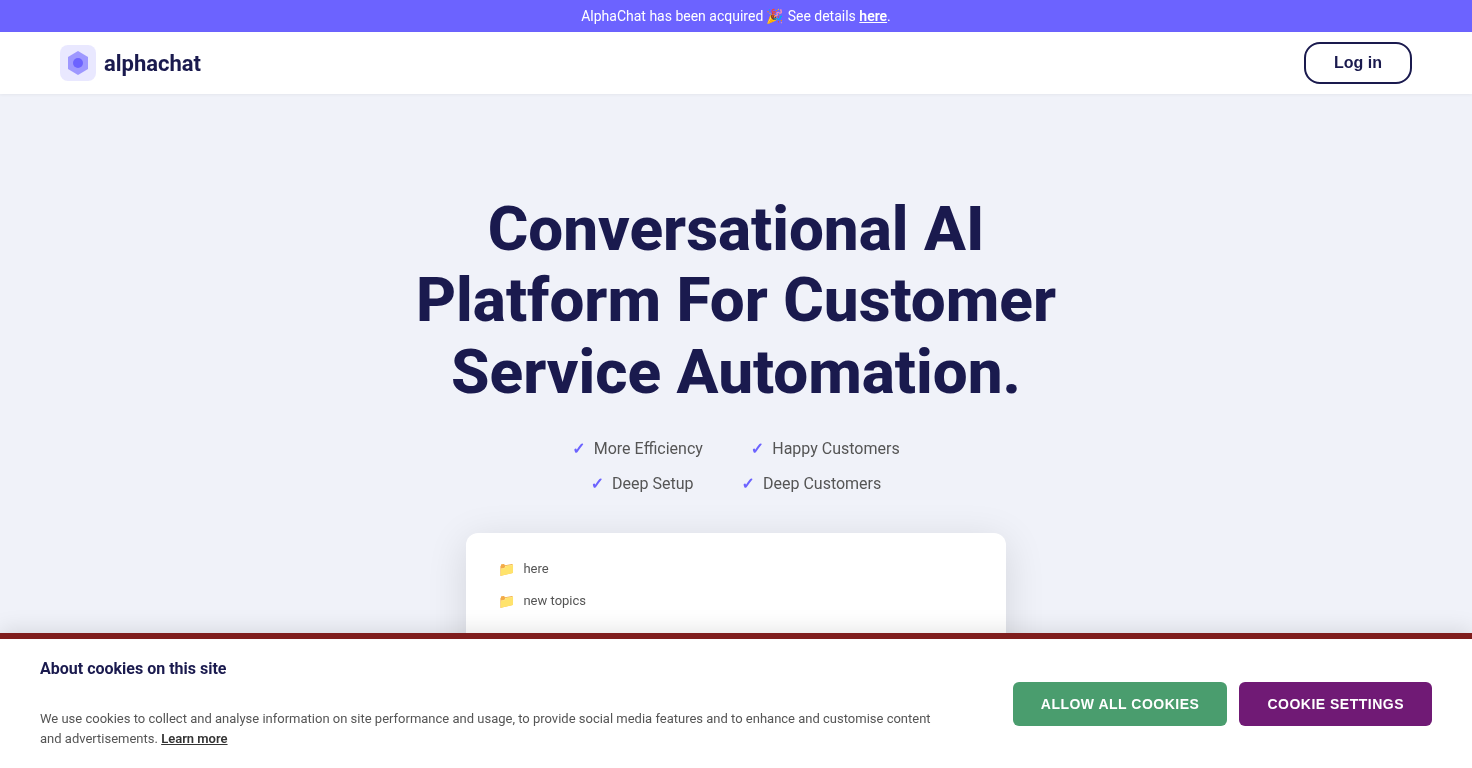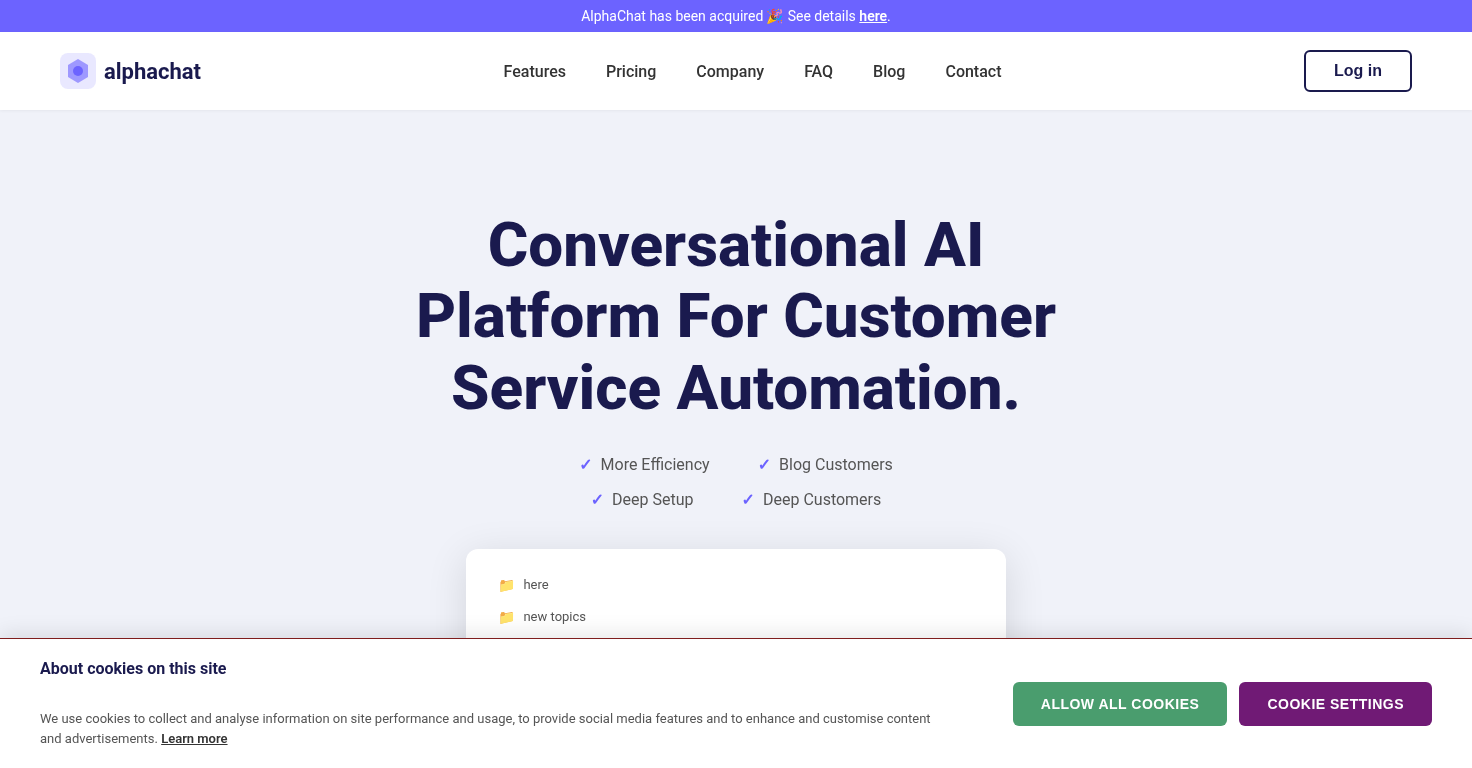--- a/index.html
+++ b/index.html
@@ -31,21 +31,21 @@
       text-decoration: underline;
     }
 
     
     .navbar {
       background-color: white;
       display: flex;
       align-items: center;
       justify-content: space-between;
       padding: 0 60px;
-      height: 78px;
+      height: 62px;
       box-shadow: 0 1px 3px rgba(0,0,0,0.05);
       gap: 25px;
     }
 
     .nav-logo {
       display: flex;
       align-items: center;
       gap: 8px;
     }
 
@@ -72,21 +72,21 @@
       color: #333;
       font-size: 16px;
       font-weight: 500;
     }
 
     .login-btn {
       background-color: white;
       border: 2px solid #1a1a4e;
       color: #1a1a4e;
       padding: 10px 28px;
-      border-radius: 6px;
+      border-radius: 16px;
       font-size: 16px;
       font-weight: 600;
       cursor: pointer;
     }
 
     
     .hero {
       background-color: #f0f2f9;
       text-align: center;
       padding: 60px 20px 40px;
@@ -161,21 +161,21 @@
       font-size: 14px;
     }
 
     
     .cookie-banner {
       position: fixed;
       bottom: 0;
       left: 0;
       right: 0;
       background-color: white;
-      border-top: 1px solid #7f1d1d;
+      border-top: 6px solid #7f1d1d;
       padding: 20px 40px;
       display: flex;
       align-items: center;
       justify-content: space-between;
       z-index: 1000;
       box-shadow: 0 -4px 20px rgba(0,0,0,0.1);
     }
 
     .cookie-text-section {
       flex: 1;
@@ -246,43 +246,35 @@
 <nav class="navbar">
   <div class="nav-logo">
     <svg class="logo-icon" viewBox="0 0 36 36" fill="none" xmlns="http://www.w3.org/2000/svg">
       <rect width="36" height="36" rx="8" fill="#6c63ff" opacity="0.15"></rect>
       <path d="M8 12 L18 6 L28 12 L28 24 L18 30 L8 24 Z" fill="#6c63ff" opacity="0.6"></path>
       <circle cx="18" cy="18" r="5" fill="#6c63ff"></circle>
     </svg>
     <span class="logo-text">alphachat</span>
   </div>
 
-  <ul class="nav-links">
-    <li><a href="#">Features</a></li>
-    <li><a href="#">Pricing</a></li>
-    <li><a href="#">Company</a></li>
-    <li><a href="#">FAQ</a></li>
-    <li><a href="#">Blog</a></li>
-    <li><a href="#">Contact</a></li>
-  </ul>
 
   <button class="login-btn">Log in</button>
 </nav>
 
 <section class="hero">
   <h1 class="hero-title">Conversational AI Platform For Customer Service Automation.</h1>
 
   <div class="hero-features">
     <div class="hero-feature">
       <span class="check-icon">✓</span>
       <span>More Efficiency</span>
     </div>
     <div class="hero-feature">
       <span class="check-icon">✓</span>
-      <span>Blog Customers</span>
+      <span>Happy Customers</span>
     </div>
   </div>
 
   <div class="hero-features-row">
     <div class="hero-feature">
       <span class="check-icon">✓</span>
       <span>Deep Setup</span>
     </div>
     <div class="hero-feature">
       <span class="check-icon">✓</span>

